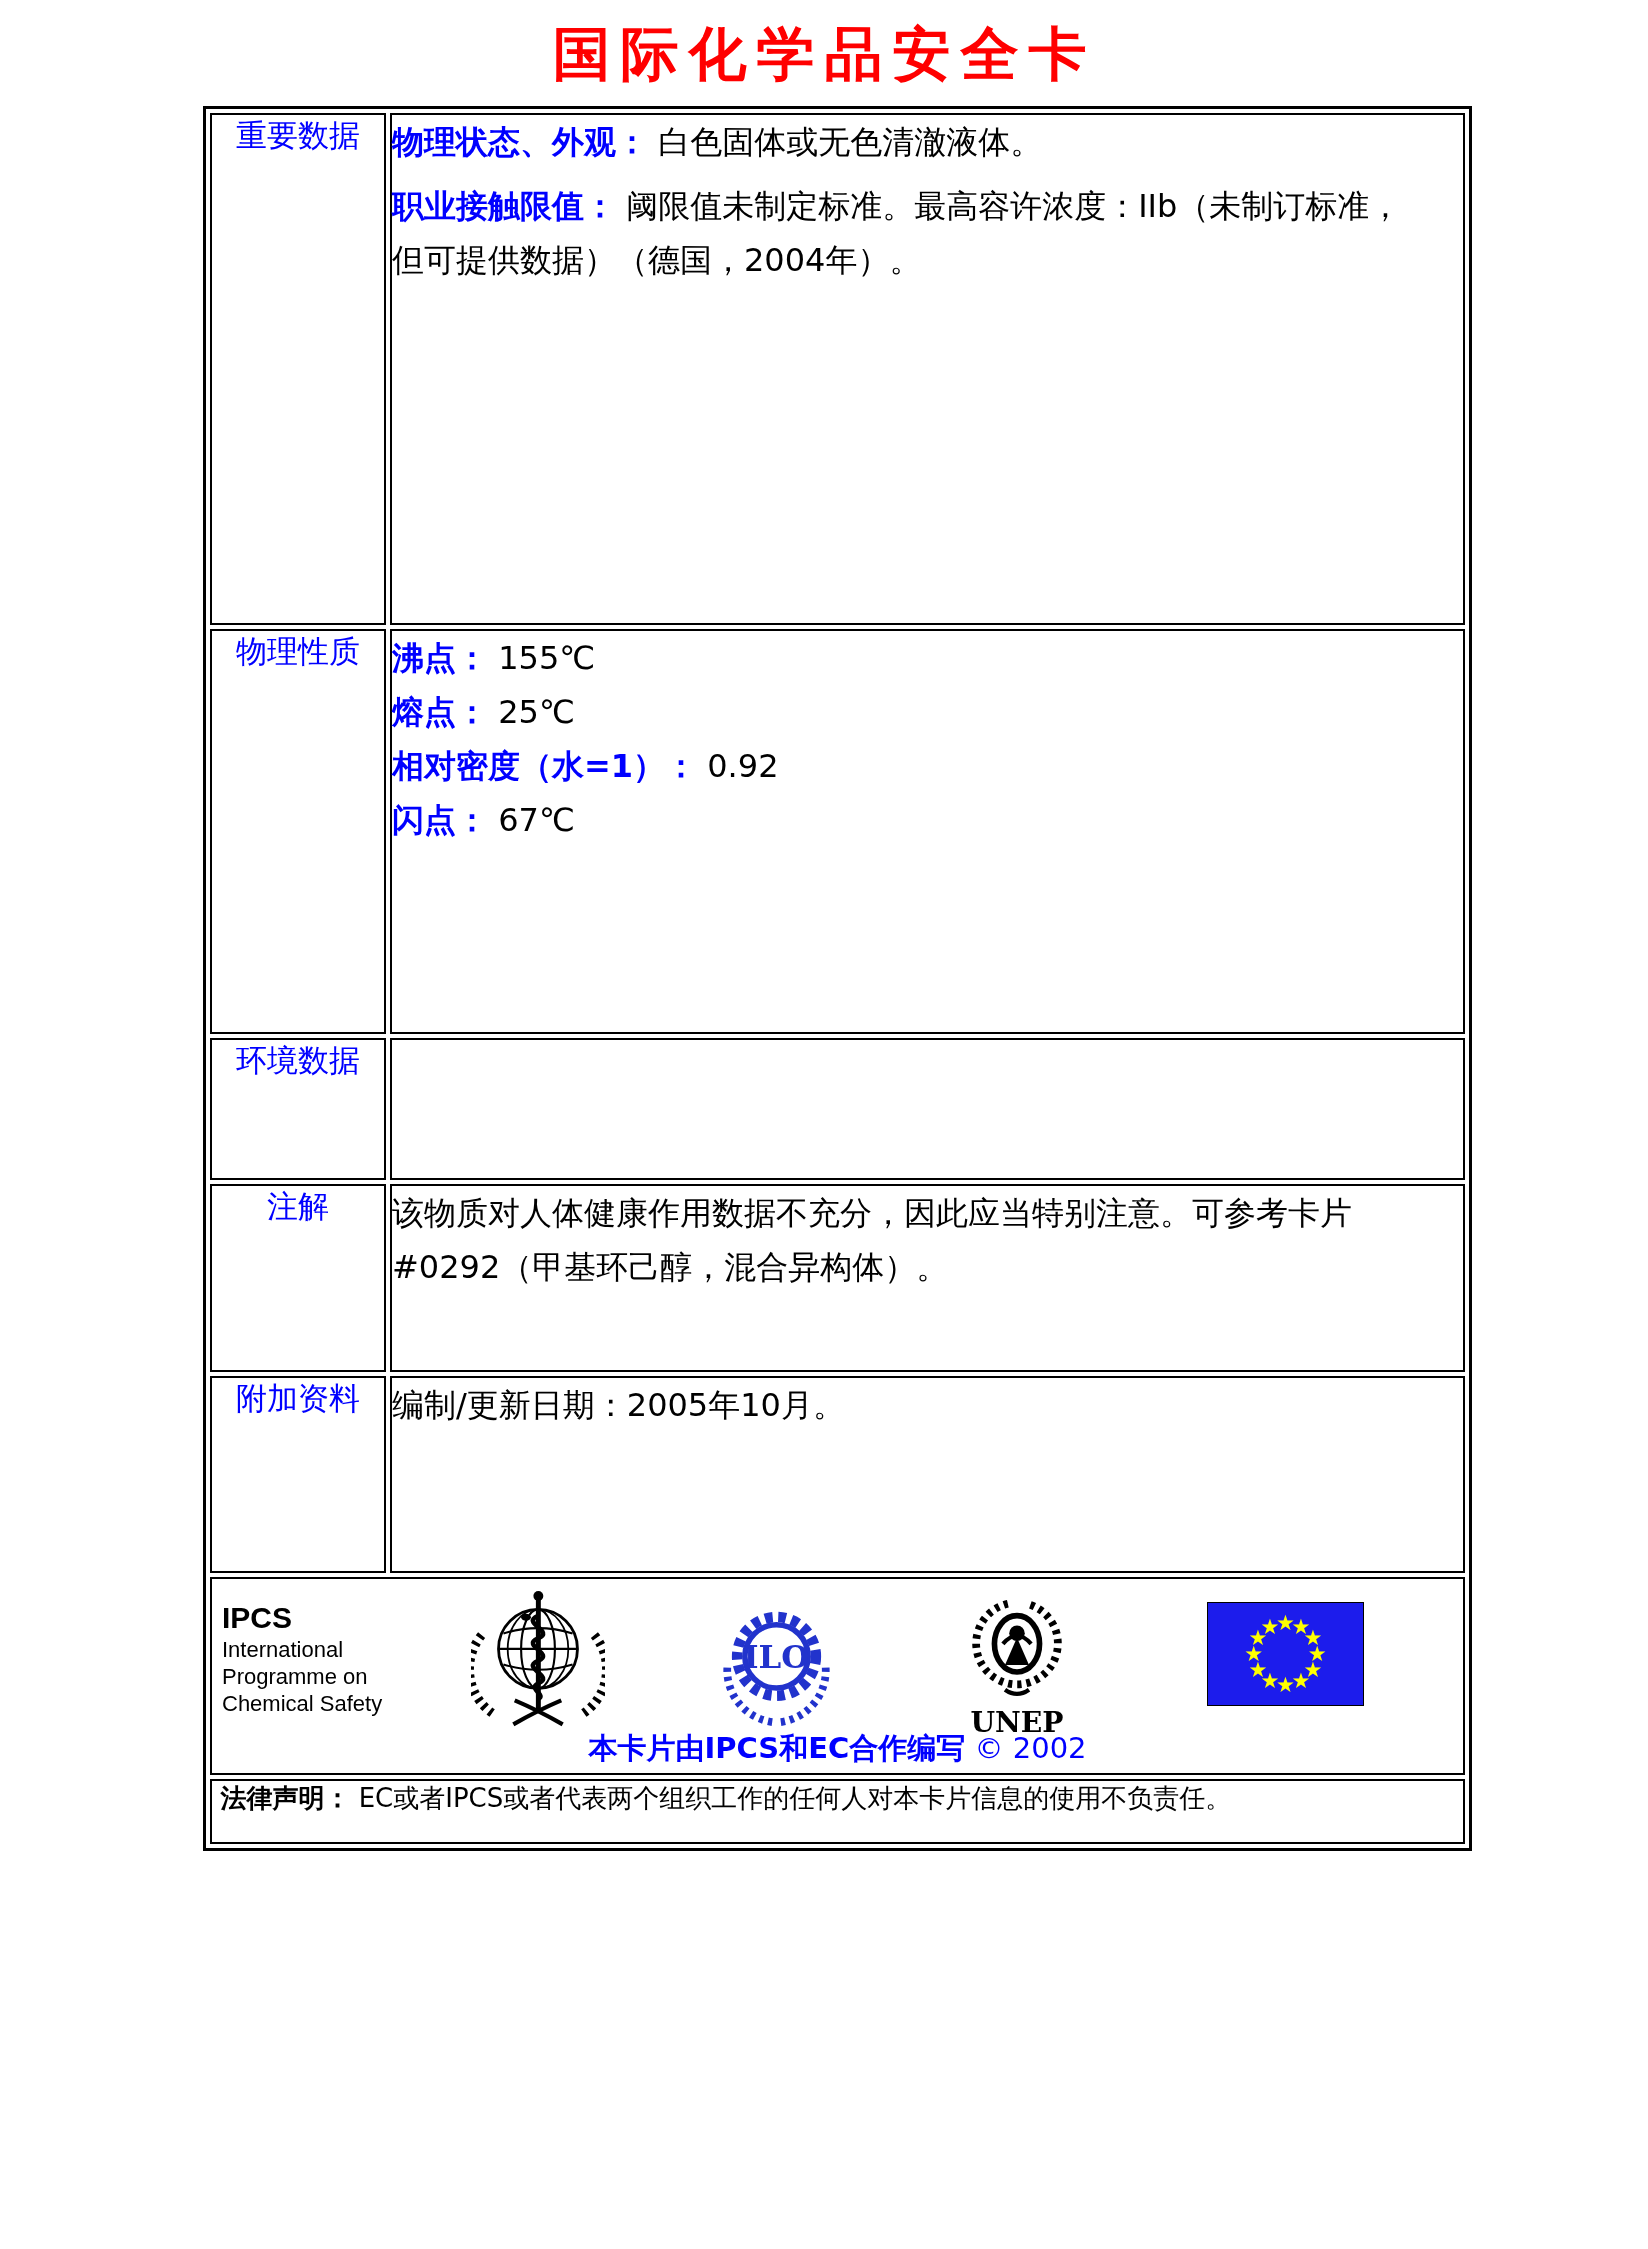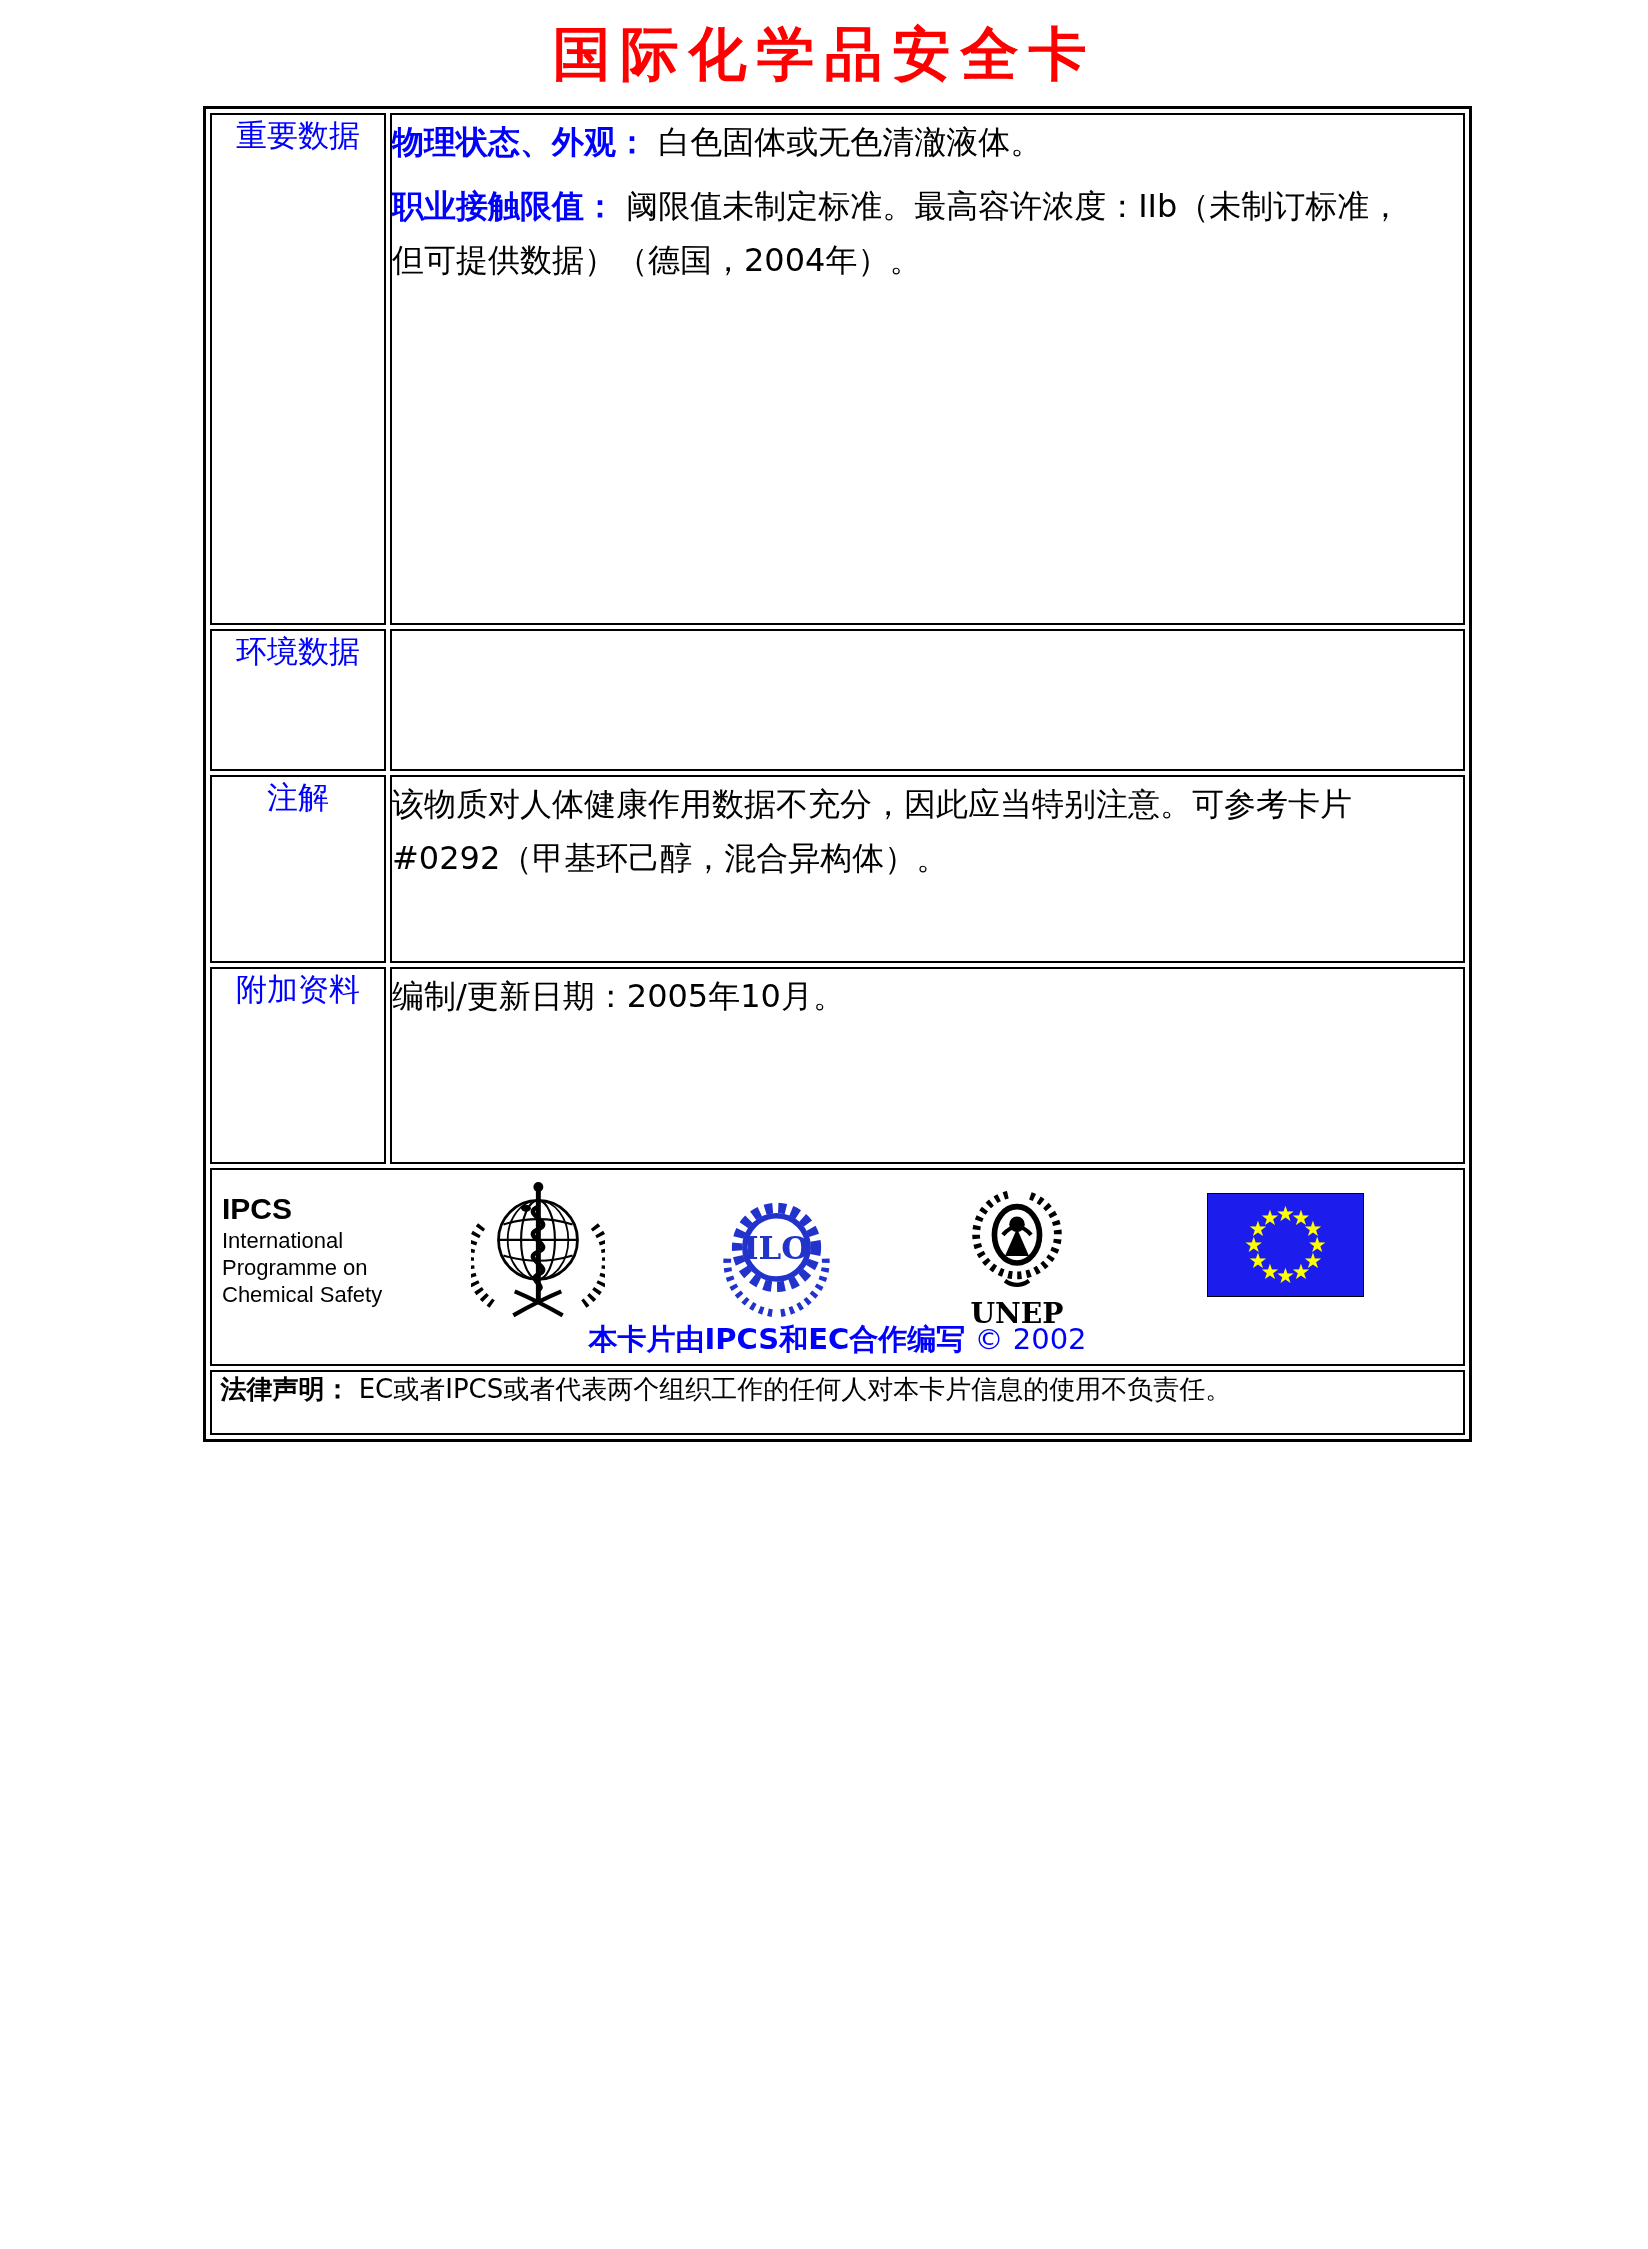--- a/index.html
+++ b/index.html
@@ -146,20 +146,41 @@
           <span class="black-text">白色固体或无色清澈液体。</span>
         </p>
         <p class="para">
           <span class="blue-label">职业接触限值：</span>
           <span class="black-text">阈限值未制定标准。最高容许浓度：IIb（未制订标准，</span><br>
           <span class="black-text">但可提供数据）（德国，2004年）。</span>
         </p>
       </td>
     </tr>
 
+    <tr>
+      <td class="row-label">物理性质</td>
+      <td class="content-cell h-physical">
+        <p class="prop-line">
+          <span class="blue-label">沸点：</span>
+          <span class="black-text">155℃</span>
+        </p>
+        <p class="prop-line">
+          <span class="blue-label">熔点：</span>
+          <span class="black-text">25℃</span>
+        </p>
+        <p class="prop-line">
+          <span class="blue-label">相对密度（水=1）：</span>
+          <span class="black-text">0.92</span>
+        </p>
+        <p class="prop-line">
+          <span class="blue-label">闪点：</span>
+          <span class="black-text">67℃</span>
+        </p>
+      </td>
+    </tr>
 
     <tr>
       <td class="row-label">环境数据</td>
       <td class="content-cell h-env"></td>
     </tr>
 
     <tr>
       <td class="row-label">注解</td>
       <td class="content-cell h-notes">
         <span class="black-text">该物质对人体健康作用数据不充分，因此应当特别注意。可参考卡片</span><br>

